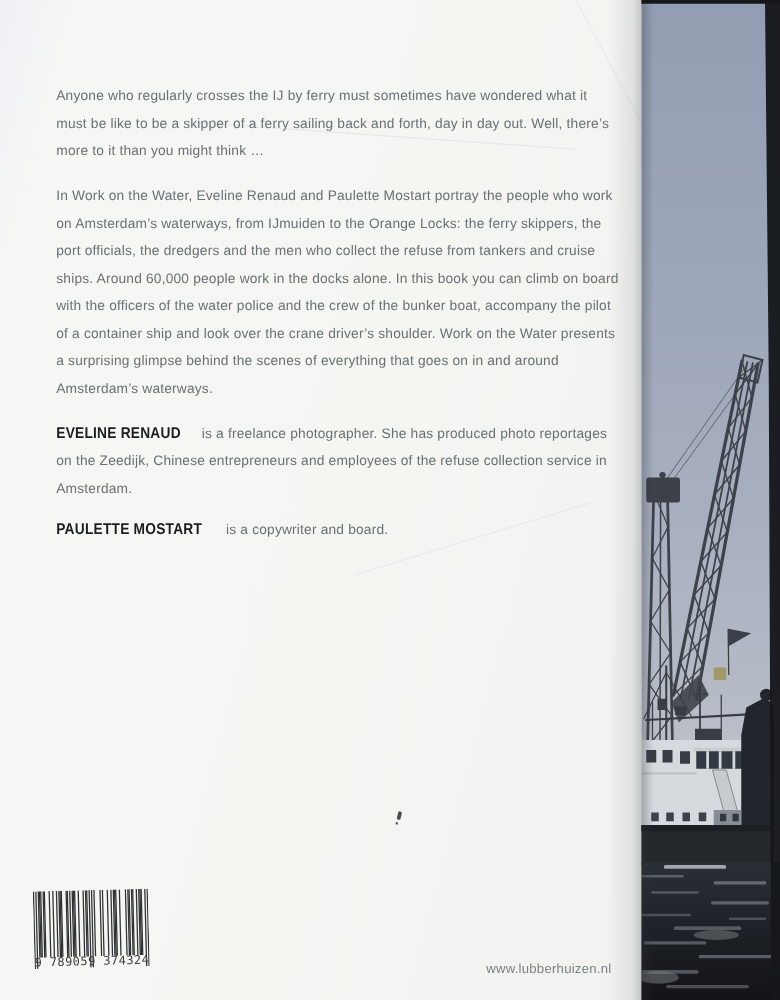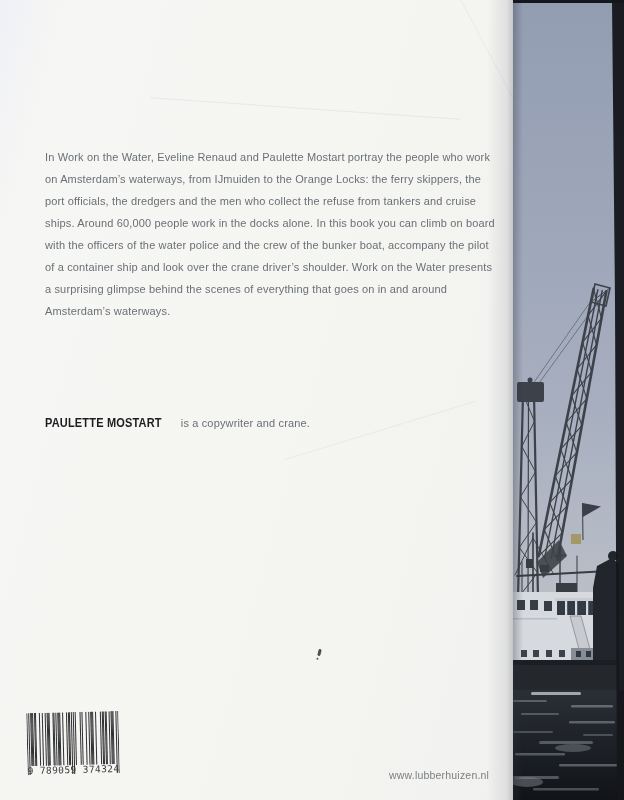--- a/index.html
+++ b/index.html
@@ -58,25 +58,27 @@
   
   .photo{position:absolute;left:513px;top:0;width:111px;height:800px;display:block;}
 </style>
 </head>
 <body>
 
 <div class="page">
 
   <div class="cover">
 
+    <p class="body-text intro">Anyone who regularly crosses the IJ by ferry must sometimes have wondered what it must be like to be a skipper of a ferry sailing back and forth, day in day out. Well, there’s more to it than you might think …</p>
 
     <p class="body-text desc"><span>In </span><span class="seg-title">Work on the Water</span><span>, Eveline Renaud and Paulette Mostart portray the people who work on Amsterdam’s waterways, from IJmuiden to the Orange Locks: the ferry skippers, the port officials, the dredgers and the men who collect the refuse from tankers and cruise ships. Around 60,000 people work in the docks alone. In this book you can climb on board with the officers of the water police and the crew of the bunker boat, accompany the pilot of a container ship and look over the crane driver’s shoulder. </span><span class="seg-title">Work on the Water</span><span> presents a surprising glimpse behind the scenes of everything that goes on in and around Amsterdam’s waterways.</span></p>
 
-
-    <p class="body-text bio2"><span class="seg-name">PAULETTE MOSTART</span><span> is a copywriter and crane.</span></p>
+    <p class="body-text bio1"><span class="seg-name">EVELINE RENAUD</span><span> is a freelance photographer. She has produced photo reportages on the Zeedijk, Chinese entrepreneurs and employees of the refuse collection service in Amsterdam.</span></p>
+
+    <p class="body-text bio2"><span class="seg-name">PAULETTE MOSTART</span><span> is a copywriter and board.</span></p>
 
     <div class="crease crease1"></div>
     <div class="crease crease2"></div>
     <div class="crease crease3"></div>
     <div class="speck"></div>
 
     <div class="barcode">
       <svg id="barcode-bars" width="92" height="62" viewBox="0 0 95 62" preserveAspectRatio="none">
           <rect x="0" y="0" width="1.05" height="62"></rect>
           <rect x="2" y="0" width="1.05" height="62"></rect>

